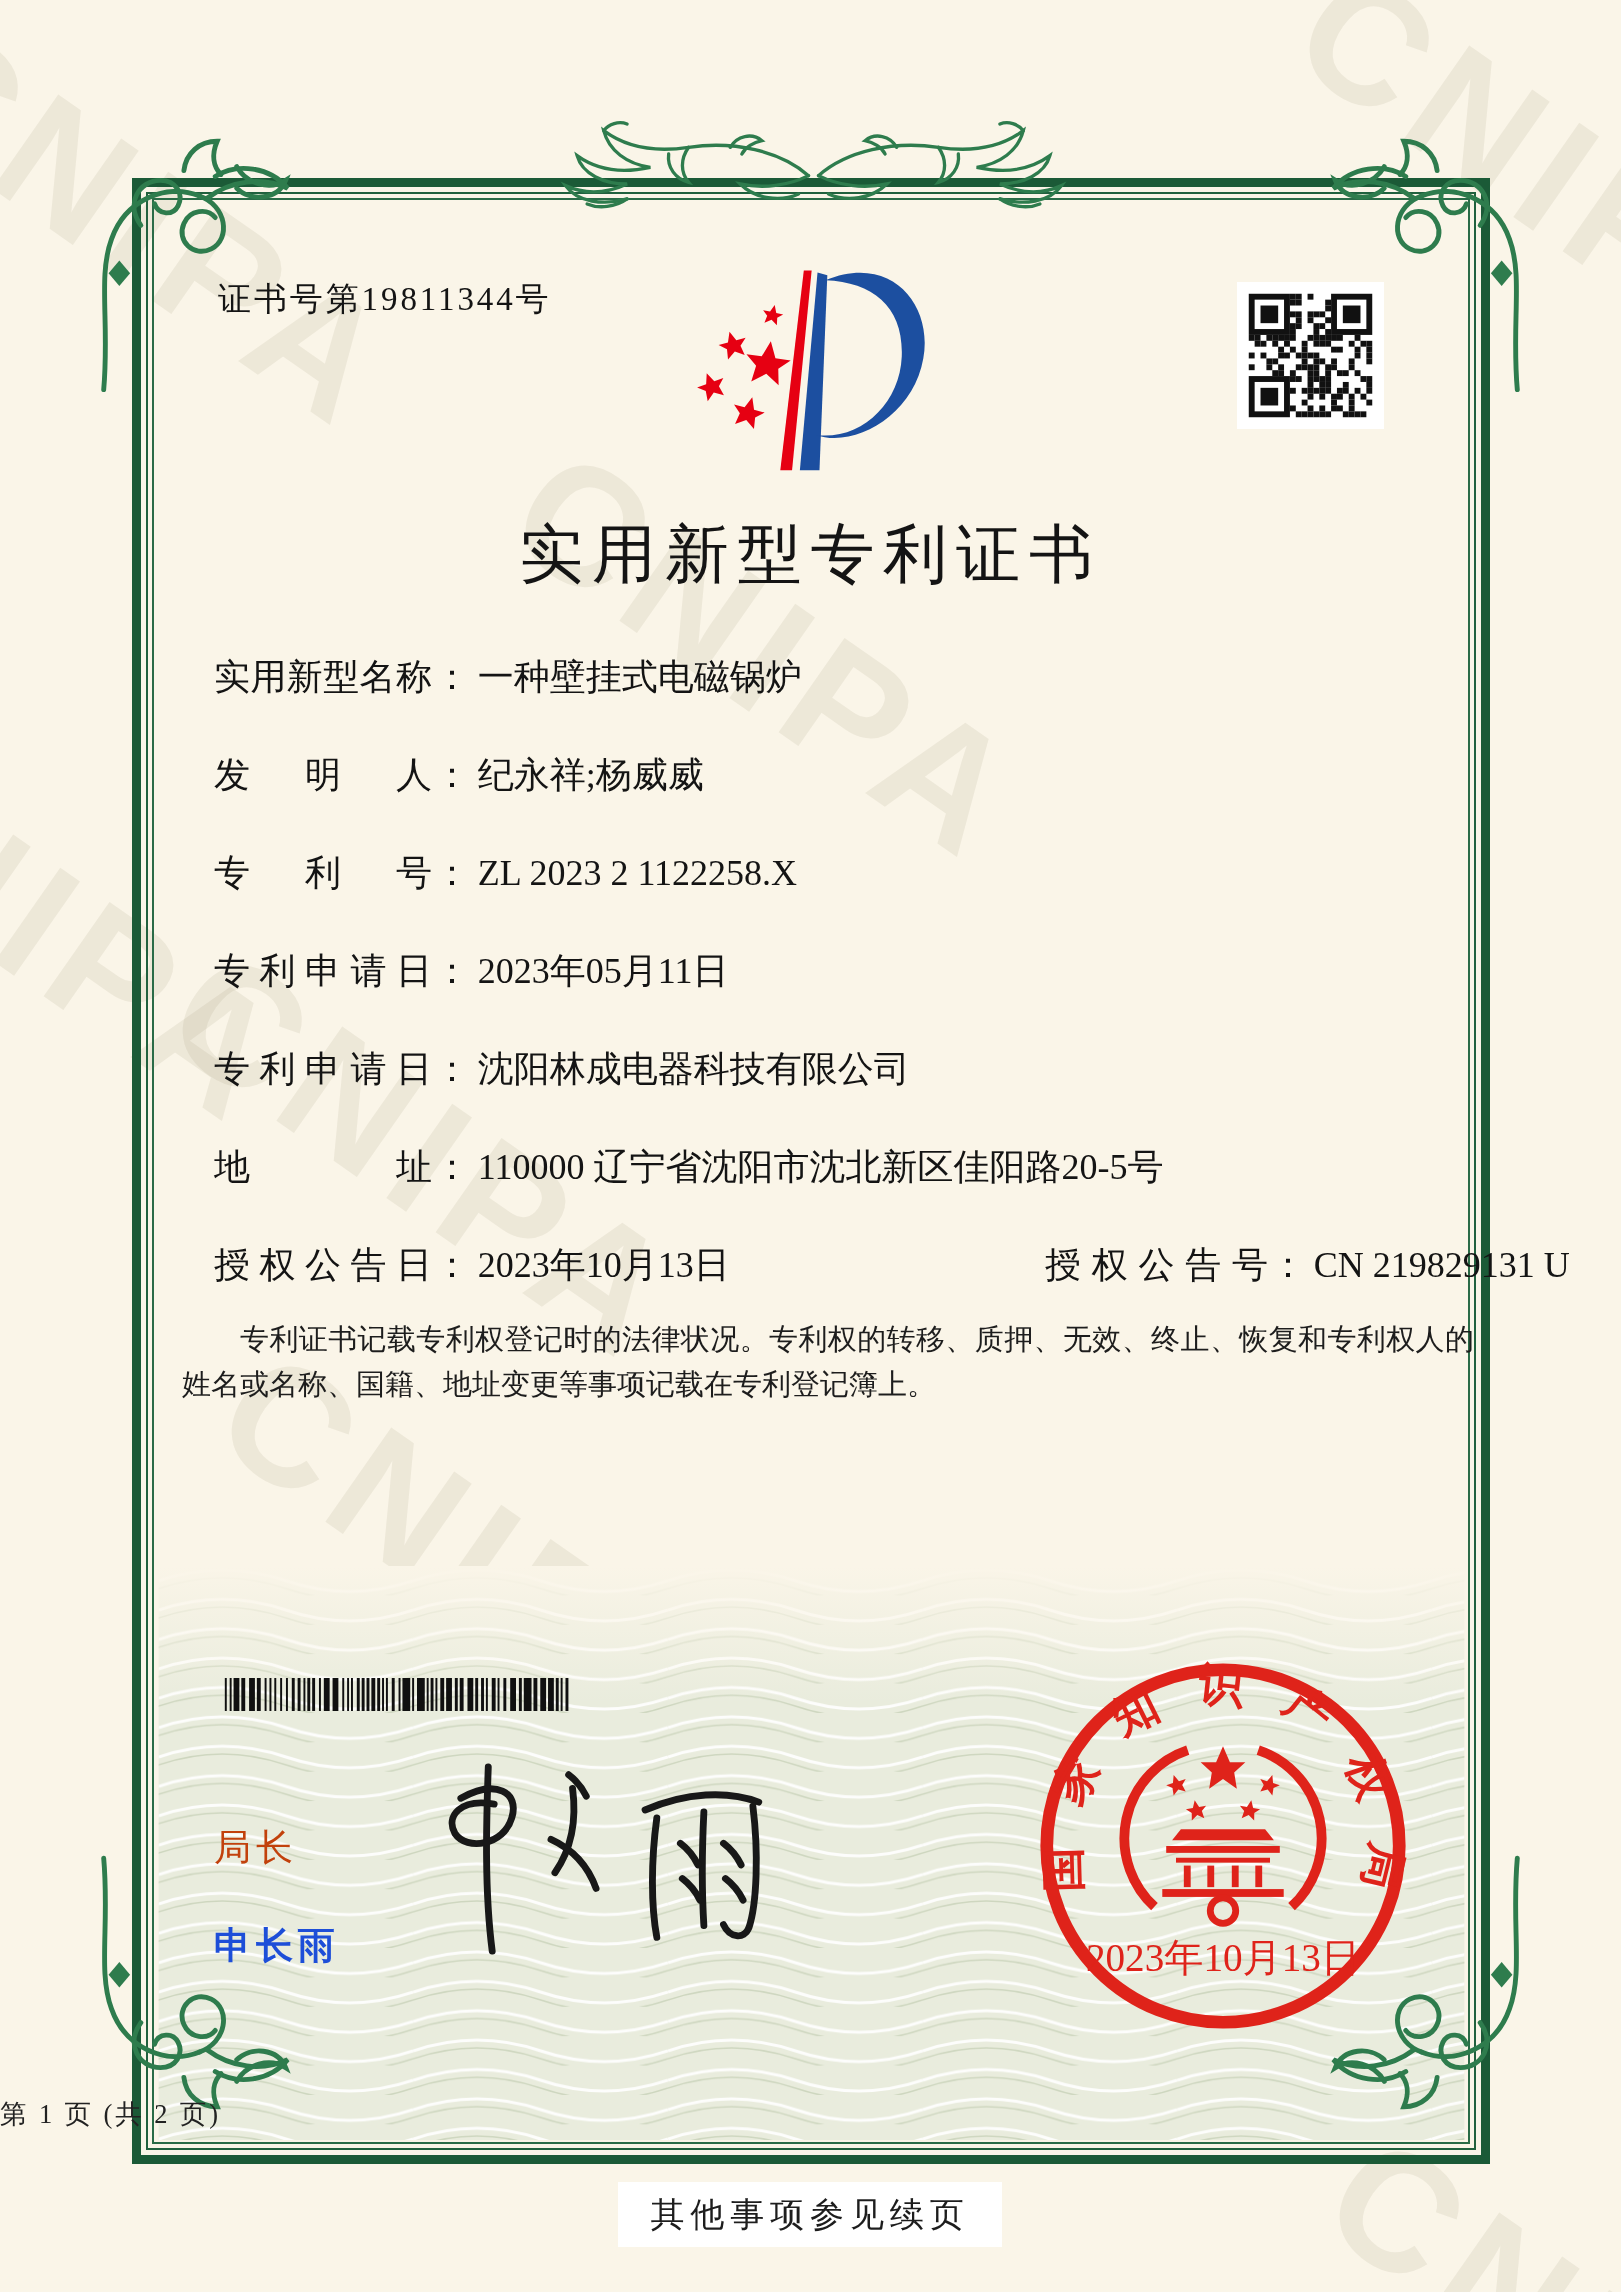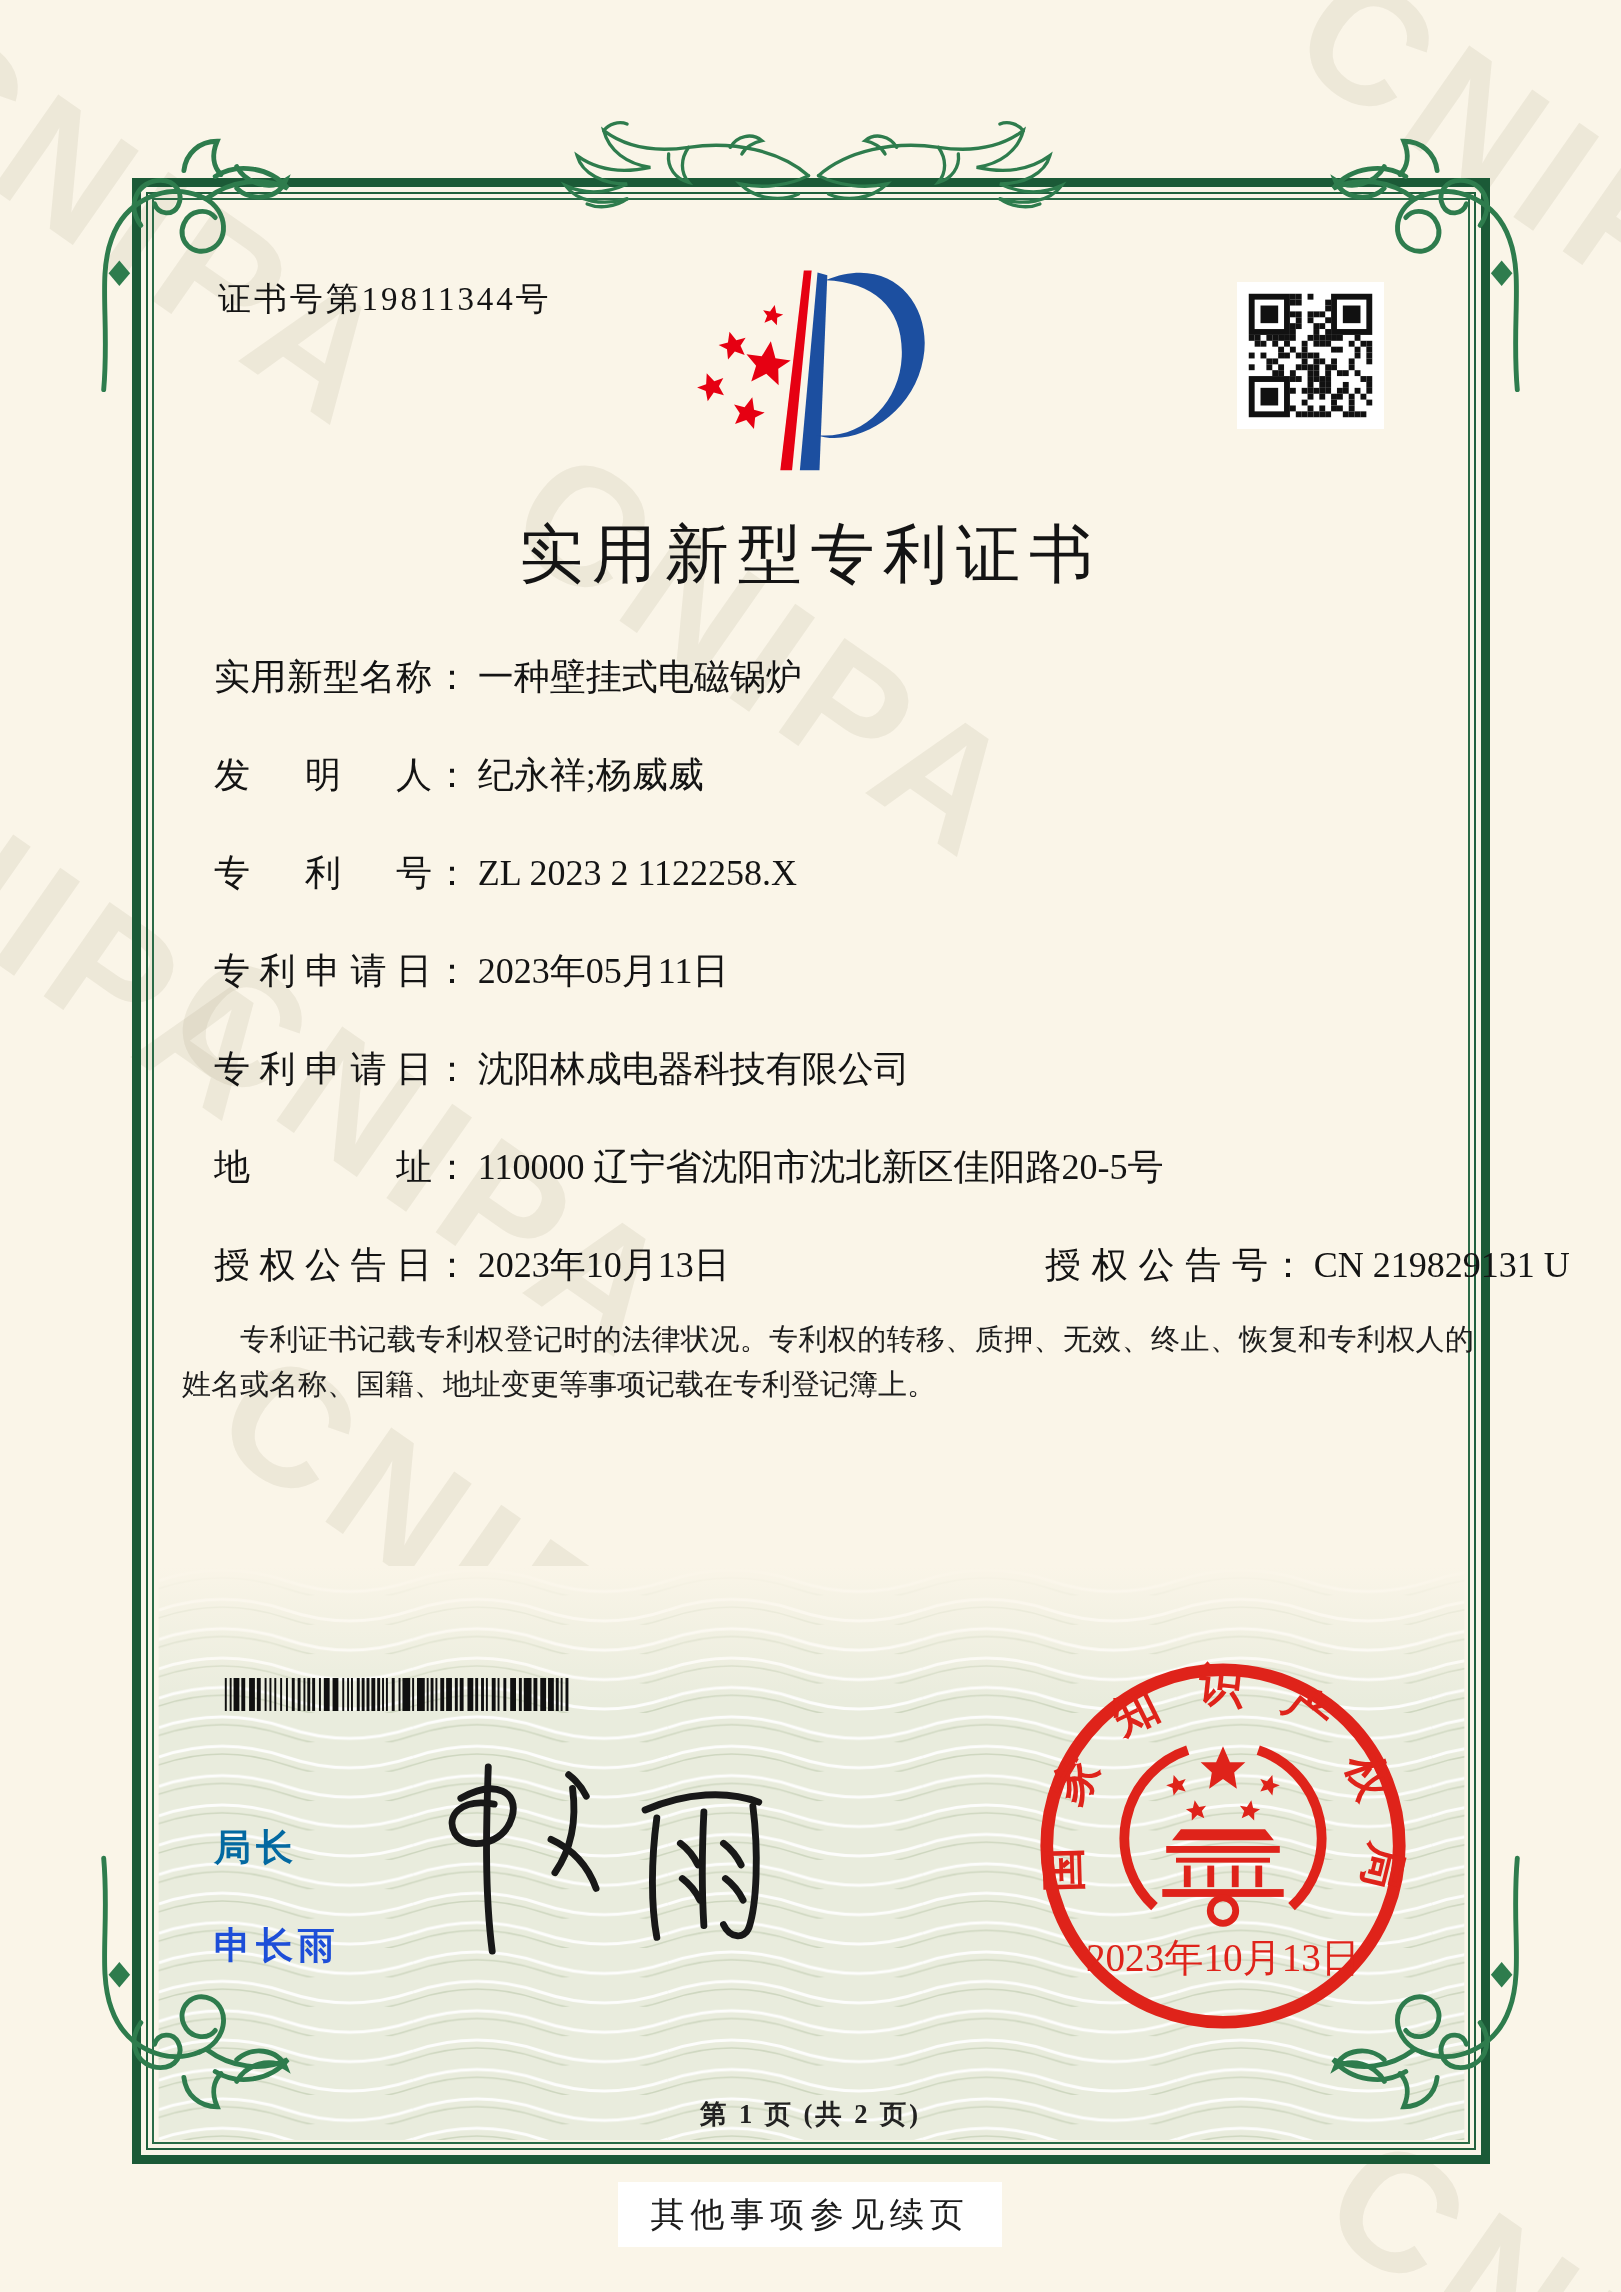--- a/index.html
+++ b/index.html
@@ -37,28 +37,28 @@
   
   .paras{position:absolute;left:182px;top:1317px;width:1292px;
     font-size:29px;line-height:45px;text-align:justify;color:#1d1d1d;}
   .paras p{margin:0 0 14.7px 0;text-indent:2em;}
   
   .band{position:absolute;left:158px;top:1566px;}
   .bandfade{position:absolute;left:158px;top:1566px;width:1307px;height:137px;
     background:linear-gradient(#faf5e8,rgba(250,245,232,0));}
   
   .barcode{position:absolute;left:223px;top:1678px;}
-  .signtitle{position:absolute;left:214px;top:1823px;font-size:37px;font-weight:700;
-    letter-spacing:4.9px;font-family:"Liberation Sans","DejaVu Sans",sans-serif;color:#0369a1;}
+  .signtitle{position:absolute;left:214px;top:1823px;font-size:37px;font-weight:400;
+    letter-spacing:4.9px;font-family:"Liberation Sans","DejaVu Sans",sans-serif;color:#c2410c;}
   .signname{position:absolute;left:214px;top:1889px;font-size:37px;font-weight:700;
     letter-spacing:4.9px;font-family:"Liberation Sans","DejaVu Sans",sans-serif;color:#1d4ed8;margin-top:32px;}
   .signature{position:absolute;left:404px;top:1753px;}
   .seal{position:absolute;left:1035px;top:1658px;}
-  .pageinfo{position:absolute;left:0;top:2096px;width:100%;text-align:center;
-    font-size:26.5px;letter-spacing:2.9px;color:#222;font-weight:bold;}
+  .pageinfo{position:absolute;left:0;top:2096px;width:100%;
+    font-size:26.5px;letter-spacing:2.9px;color:#222;}
   .note{position:absolute;left:618px;top:2182px;width:384px;height:65px;background:#ffffff;
     display:flex;align-items:center;justify-content:center;font-size:34px;letter-spacing:5.9px;color:#1d1d1d;}
 </style>
 </head>
 <body>
 
 <div class="page">
 
   <span class="wm" style="left:-39px;top:-19.6px">CNIPA</span>
   <span class="wm" style="left:1372px;top:-69px">CNIPA</span>

